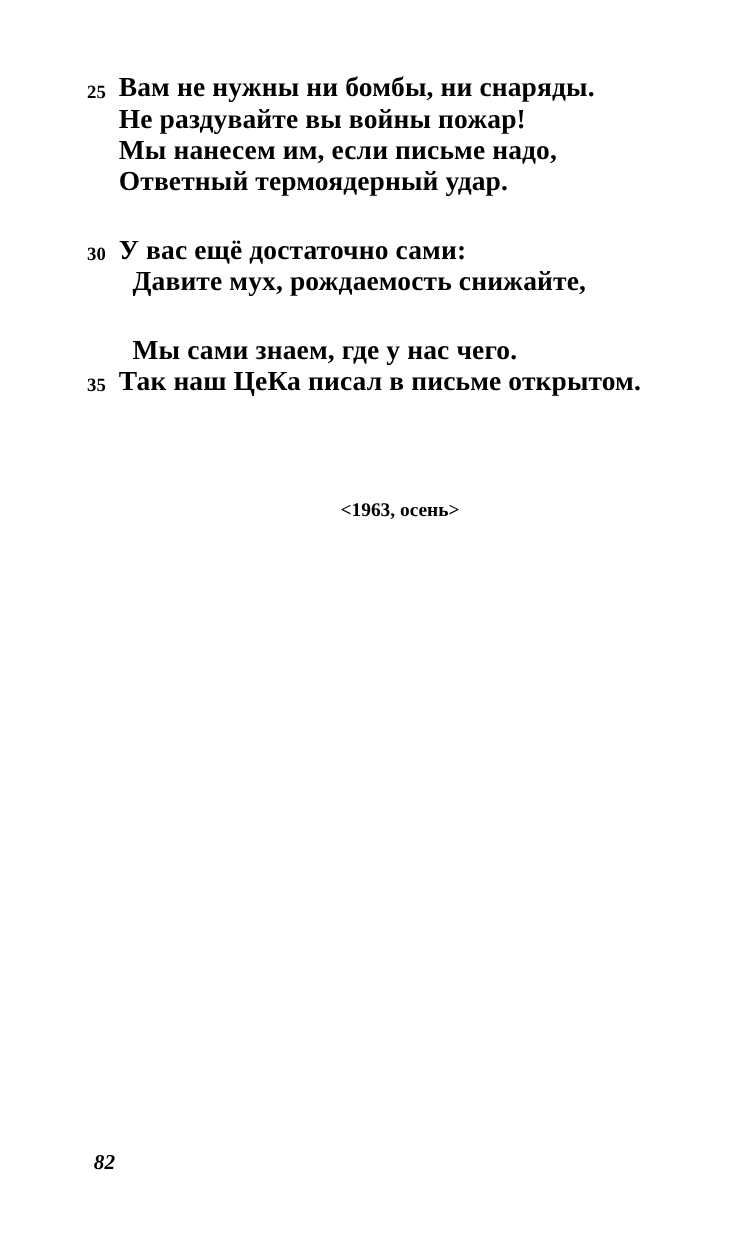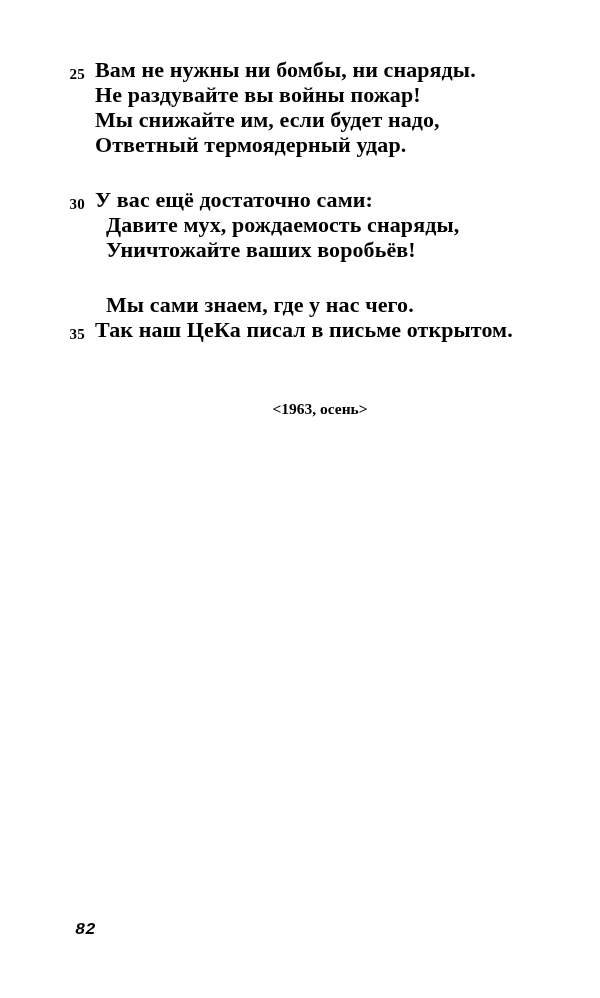--- a/index.html
+++ b/index.html
@@ -67,21 +67,21 @@
     padding-left: 40px;
     box-sizing: border-box;
     font-family: "Liberation Serif", serif;
     font-size: 15.5px;
     font-weight: bold;
   }
   .page-number {
     position: absolute;
     left: 75px;
     top: 920px;
-    font-family: Liberation Mono, monospace;
+    font-family: Liberation Serif, serif;
     font-size: 17px;
     font-weight: bold;
     font-style: italic;
   }
 </style>
 </head>
 <body>
 
 <div class="page">
 
@@ -90,40 +90,36 @@
       <div class="verse-row">
         <span class="line-num">25</span>
         <span class="verse-text indent-1">Вам не нужны ни бомбы, ни снаряды.</span>
       </div>
       <div class="verse-row">
         <span class="line-num"></span>
         <span class="verse-text indent-1">Не раздувайте вы войны пожар!</span>
       </div>
       <div class="verse-row">
         <span class="line-num"></span>
-        <span class="verse-text indent-1">Мы снижайте им, если будет надо,</span>
+        <span class="verse-text indent-1">Мы нанесем им, если письме надо,</span>
       </div>
       <div class="verse-row">
         <span class="line-num"></span>
         <span class="verse-text indent-1">Ответный термоядерный удар.</span>
       </div>
     </div>
 
     <div class="stanza">
       <div class="verse-row">
         <span class="line-num">30</span>
         <span class="verse-text indent-1">У вас ещё достаточно сами:</span>
       </div>
       <div class="verse-row">
         <span class="line-num"></span>
-        <span class="verse-text indent-2">Давите мух, рождаемость снаряды,</span>
-      </div>
-      <div class="verse-row">
-        <span class="line-num"></span>
-        <span class="verse-text indent-2">Уничтожайте ваших воробьёв!</span>
+        <span class="verse-text indent-2">Давите мух, рождаемость снижайте,</span>
       </div>
     </div>
 
     <div class="stanza">
       <div class="verse-row">
         <span class="line-num"></span>
         <span class="verse-text indent-2">Мы сами знаем, где у нас чего.</span>
       </div>
       <div class="verse-row">
         <span class="line-num">35</span>

